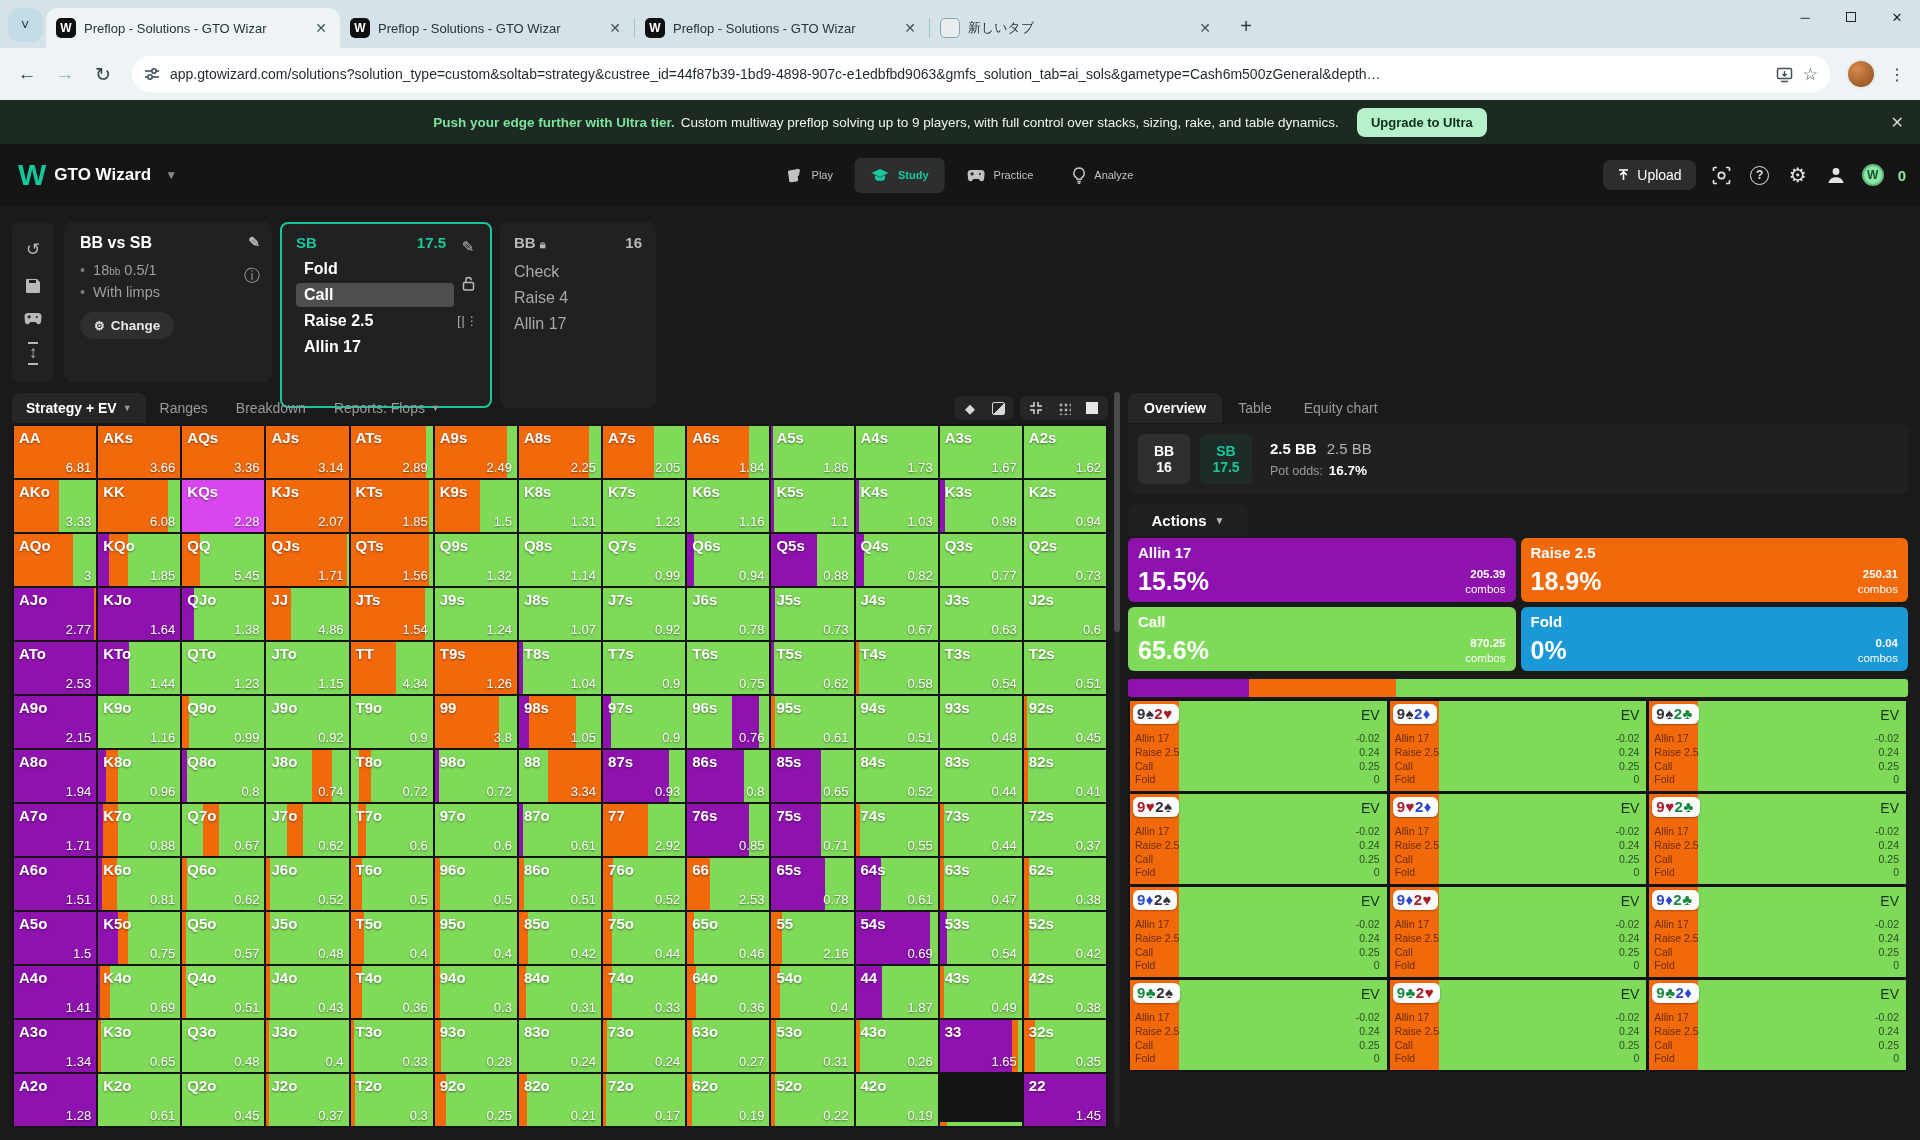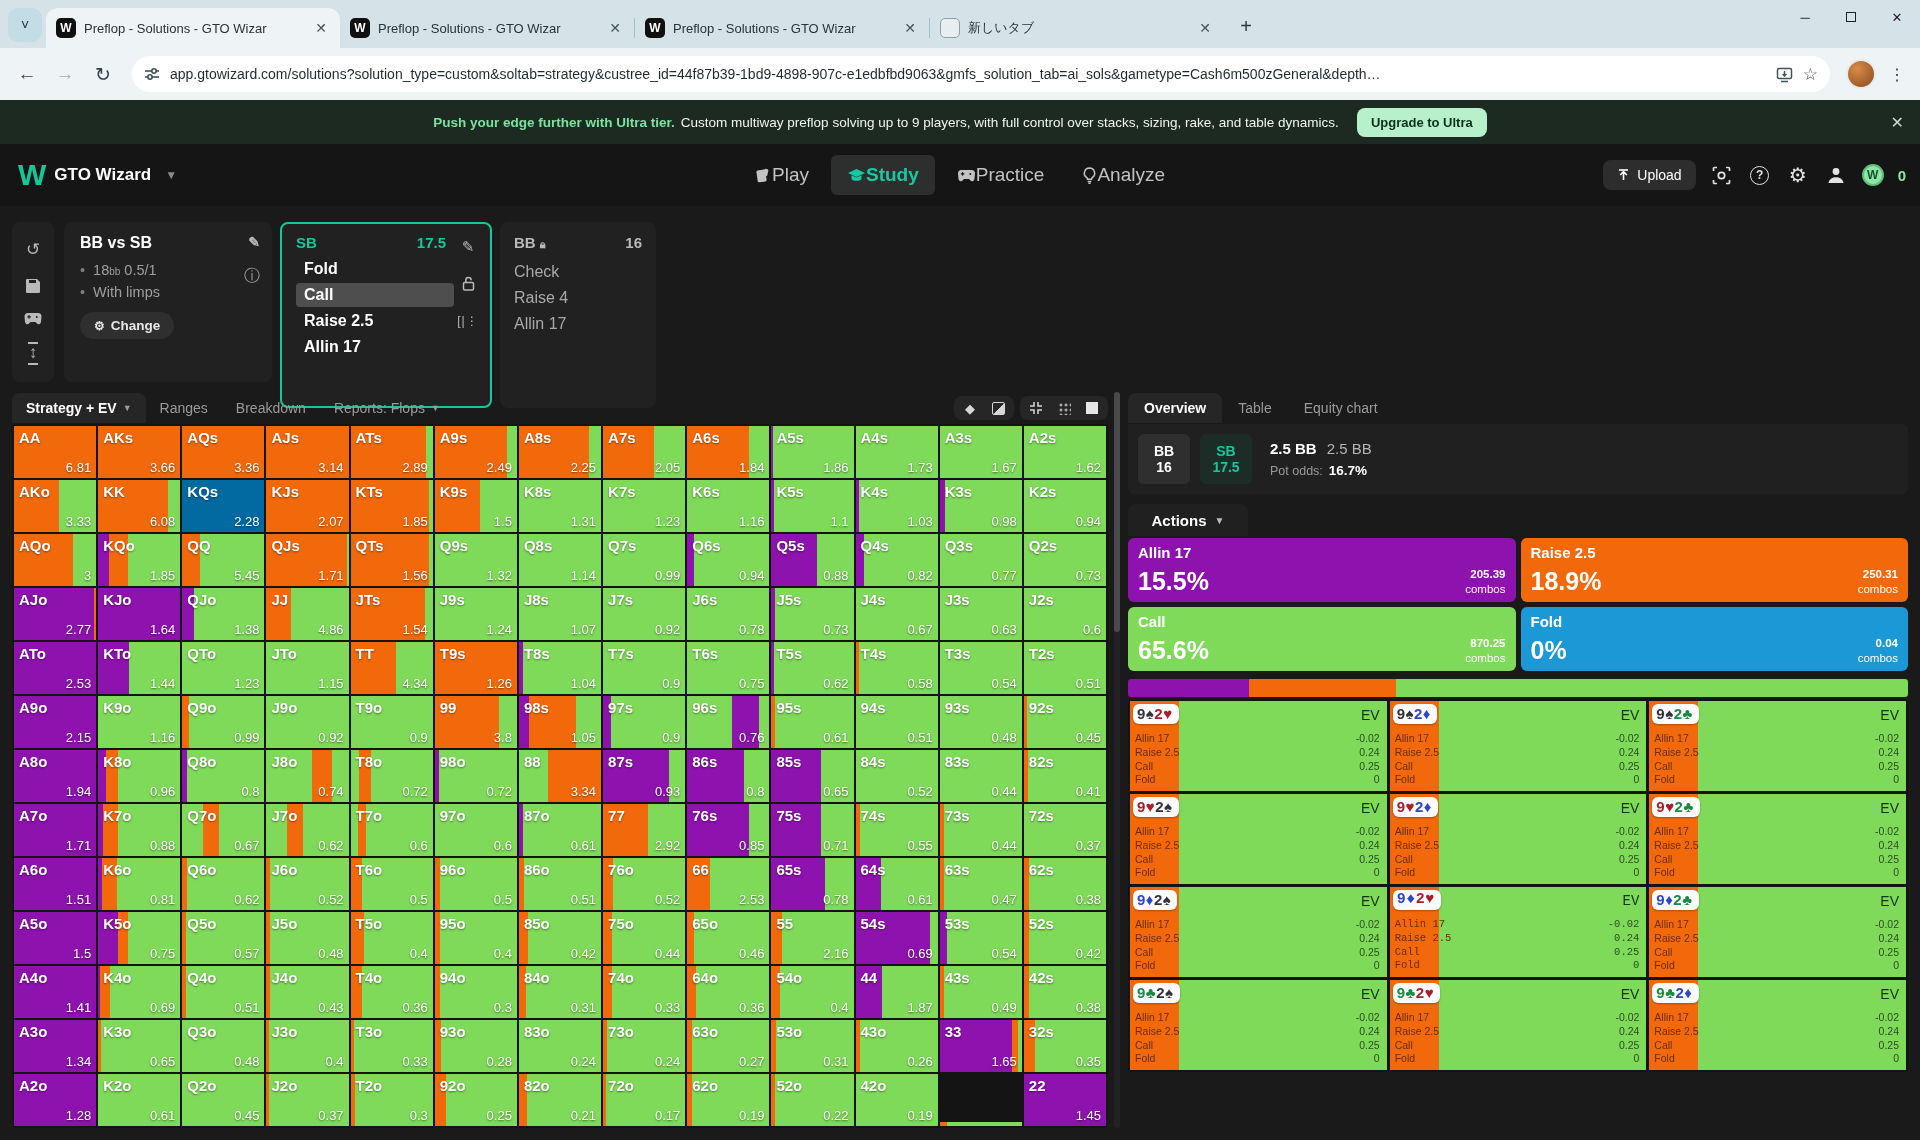--- a/index.html
+++ b/index.html
@@ -48,21 +48,21 @@
     padding:7px 14px; border-radius:8px; border:none; cursor:pointer; }
   .banner .close { position:absolute; right:16px; color:#cfd8d1; font-size:16px; cursor:pointer; }
 
   
   .appbar { height:62px; background:#151515; display:flex; align-items:center; padding:0 18px; position:relative; }
   .brand { display:flex; align-items:center; gap:10px; }
   .logo-w { font-size:30px; font-weight:800; color:#16c79b; line-height:1; letter-spacing:-2px; }
   .brand-name { color:#fff; font-size:17px; font-weight:700; }
   .brand .chev { color:#8a8a8a; font-size:12px; margin-left:4px; }
   .mainnav { position:absolute; left:50%; transform:translateX(-50%); display:flex; gap:6px; }
-  .mainnav .item { display:flex; align-items:center; color:#c2c2c2; font-size:19px; padding:9px 16px;
+  .mainnav .item { display:flex; align-items:center; gap:8px; color:#c2c2c2; font-size:11px; padding:9px 16px;
     border-radius:6px; cursor:pointer; }
   .mainnav .item.active { background:#2c2f2e; color:#19c8a0; font-weight:600; }
   .appbar-right { position:absolute; right:14px; display:flex; align-items:center; gap:14px; }
   .upload-btn { background:#2d2d2d; color:#fff; font-size:14px; padding:7px 14px; border-radius:8px; border:none;
     display:flex; align-items:center; gap:7px; cursor:pointer;}
   .hicon { color:#e3e3e3; font-size:18px; display:flex; align-items:center; justify-content:center; width:24px; }
   .coin { width:22px;height:22px;border-radius:50%;background:#8de6a6;color:#14532b;font-weight:800;font-size:12px;
     display:flex;align-items:center;justify-content:center;border:2px solid #5ebc7c;}
   .coin-count { color:#8de6a6; font-weight:700; font-size:15px; }
 
@@ -485,21 +485,21 @@
           <span class="v">1.62</span>
         </div>
         <div class="cell" style="background: linear-gradient(90deg, rgb(242, 105, 12) 0%, rgb(242, 105, 12) 55%, rgb(126, 218, 88) 55%, rgb(126, 218, 88) 100%);">
           <span class="h">AKo</span>
           <span class="v">3.33</span>
         </div>
         <div class="cell" style="background: linear-gradient(90deg, rgb(242, 105, 12) 0%, rgb(242, 105, 12) 85%, rgb(126, 218, 88) 85%, rgb(126, 218, 88) 100%);">
           <span class="h">KK</span>
           <span class="v">6.08</span>
         </div>
-        <div class="cell" style="background: #0369a1;">
+        <div class="cell" style="background: #d946ef;">
           <span class="h">KQs</span>
           <span class="v">2.28</span>
         </div>
         <div class="cell" style="background: rgb(242, 105, 12); padding-left: 23px;">
           <span class="h">KJs</span>
           <span class="v">2.07</span>
         </div>
         <div class="cell" style="background: linear-gradient(90deg, rgb(242, 105, 12) 0%, rgb(242, 105, 12) 95%, rgb(126, 218, 88) 95%, rgb(126, 218, 88) 100%);">
           <span class="h">KTs</span>
           <span class="v">1.85</span>
@@ -1317,21 +1317,21 @@
               <div class="r">
                 <span class="rl">Call</span>
                 <span class="rv">0.25</span>
               </div>
               <div class="r">
                 <span class="rl">Fold</span>
                 <span class="rv">0</span>
               </div>
             </div>
           </div>
-          <div class="hcell" style="background: linear-gradient(90deg, rgb(242, 105, 12) 0%, rgb(242, 105, 12) 19%, rgb(126, 218, 88) 19%, rgb(126, 218, 88) 100%); font-family: Liberation Mono, monospace;">
+          <div class="hcell" style="background: linear-gradient(90deg, rgb(242, 105, 12) 0%, rgb(242, 105, 12) 19%, rgb(126, 218, 88) 19%, rgb(126, 218, 88) 100%);">
             <span class="badge"><span style="color:#2c47c8">9♦</span><span style="color:#a81e2b">2♥</span></span>
             <span class="evh">EV</span>
             <div class="rows">
               <div class="r">
                 <span class="rl">Allin 17</span>
                 <span class="rv">-0.02</span>
               </div>
               <div class="r">
                 <span class="rl">Raise 2.5</span>
                 <span class="rv">0.24</span>

